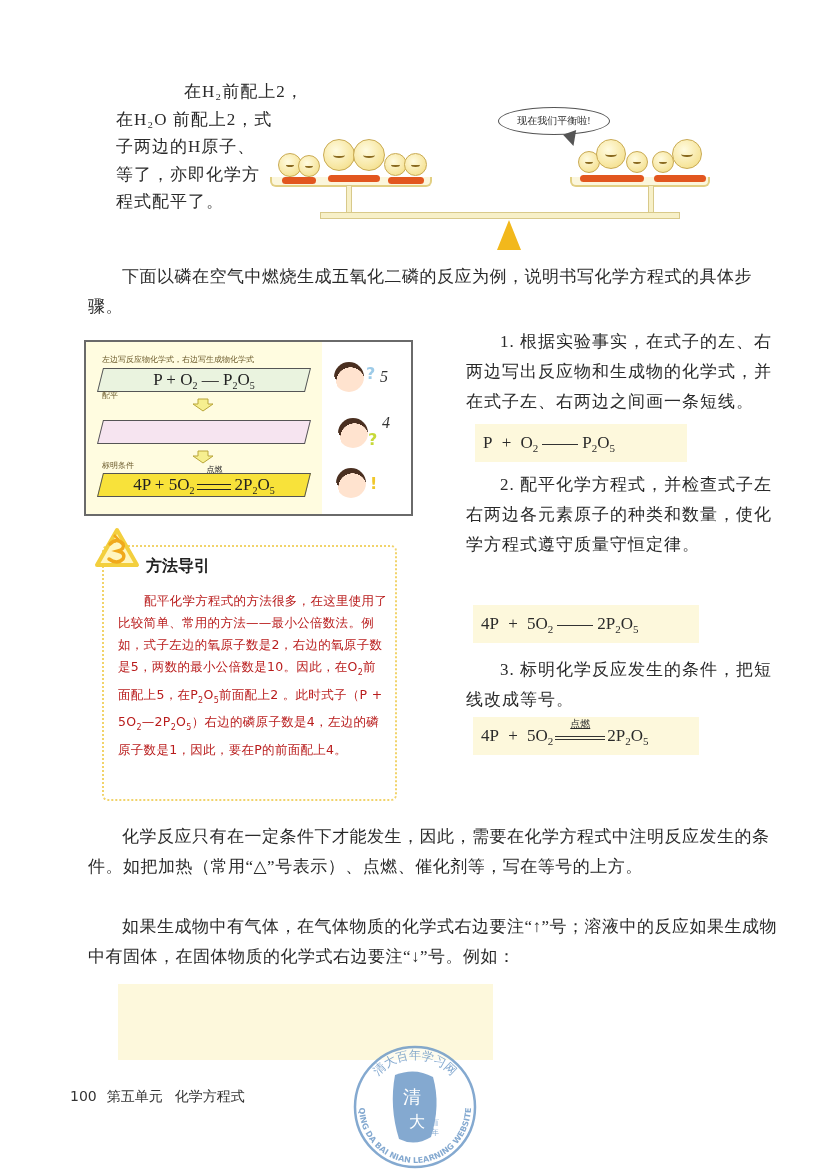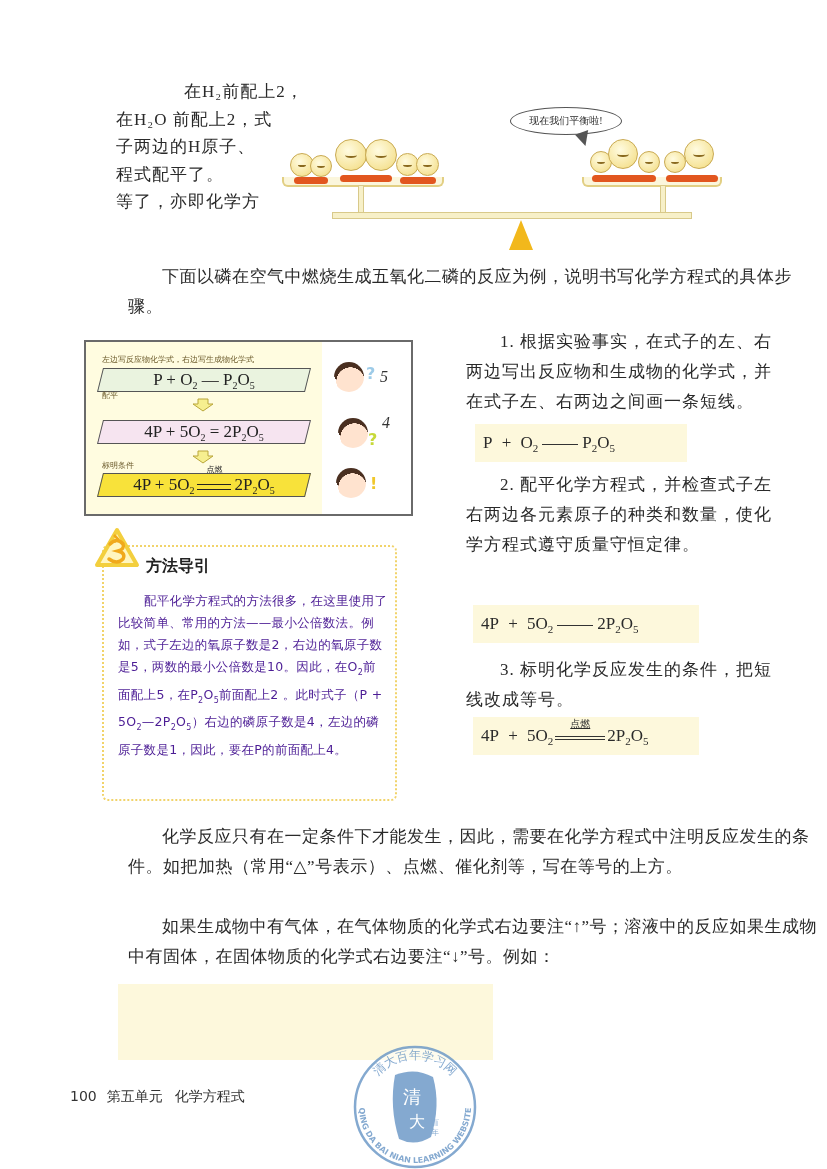--- a/index.html
+++ b/index.html
@@ -7,32 +7,32 @@
   body { position: relative; font-family: "DejaVu Serif", "Liberation Serif", serif; color: #2a2a2a; }
   .abs { position: absolute; }
   .serif { font-family: "Liberation Serif", "DejaVu Serif", serif; }
   .sans { font-family: "DejaVu Sans", "Liberation Sans", sans-serif; }
 
   
   .intro { left: 88px; top: 78px; width: 196px; font-size: 17px; line-height: 27.5px; letter-spacing: 1px; margin-left: 28px; }
   .intro .ind { padding-left: 34px; }
 
   
-  .scale { left: 280px; top: 95px; width: 440px; height: 160px; }
+  .scale { left: 268px; top: 95px; width: 440px; height: 160px; }
   .beam { position: absolute; left: 52px; top: 117px; width: 360px; height: 7px; background: #f7f0c8; border: 1px solid #d8c98a; }
   .post { position: absolute; width: 6px; height: 28px; background: #f7f0c8; border: 1px solid #d8c98a; top: 90px; }
   .pan { position: absolute; height: 10px; border: 2px solid #e2cf83; border-top: none; border-radius: 0 0 6px 6px; top: 82px; background: #fbf6dc; }
   .fulcrum { position: absolute; left: 229px; top: 125px; width: 0; height: 0; border-left: 12px solid transparent; border-right: 12px solid transparent; border-bottom: 30px solid #f2b81c; }
   .atom { position: absolute; border-radius: 50%; background: radial-gradient(circle at 40% 35%, #fffbe0, #f6e49a 70%, #e8cc6a); border: 1px solid #c9aa52; }
   .atom::after { content: ""; position: absolute; left: 30%; top: 40%; width: 40%; height: 12%; border-bottom: 2px solid #8a6a20; border-radius: 0 0 50% 50%; }
   .feet { position: absolute; height: 7px; background: #e2561f; border-radius: 4px; }
   .bubble { position: absolute; left: 230px; top: 12px; width: 112px; height: 28px; border: 1px solid #555; border-radius: 50%; background: #fff; font-size: 10px; text-align: center; line-height: 26px; }
   .bubble::after { content: ""; position: absolute; right: 30px; bottom: -12px; width: 0; height: 0; border-left: 6px solid transparent; border-right: 8px solid transparent; border-top: 14px solid #555; transform: rotate(-20deg); }
 
-  .para { font-size: 17px; line-height: 30px; letter-spacing: 0.5px; margin-left: 40px; }
+  .para { font-size: 17px; line-height: 30px; letter-spacing: 0.5px; }
   .p1 { left: 88px; top: 262px; width: 690px; text-indent: 34px; }
 
   
   .fig { left: 84px; top: 340px; width: 329px; height: 176px; border: 2px solid #6a6a6a; background: #fffce0; overflow: hidden; }
   .fig .right { position: absolute; left: 236px; top: 0; width: 93px; height: 100%; background: #ffffff; }
   .fig .lab { position: absolute; left: 16px; font-size: 8px; color: #6b5a2b; }
   .fig .band { position: absolute; left: 14px; width: 208px; height: 24px; transform: skewX(-14deg); border: 1.2px solid #555; }
   .fig .eq { position: absolute; left: 14px; width: 208px; height: 24px; text-align: center; font-size: 17px; line-height: 24px; font-family: "Liberation Serif", serif; color: #222; }
   .fig .arrow { position: absolute; left: 106px; width: 22px; height: 14px; }
   .fig sub { font-size: 10px; }
@@ -56,21 +56,21 @@
   .sp { display: inline-block; width: 28px; text-align: center; }
   .dash { display: inline-block; width: 36px; border-bottom: 1px solid #333; vertical-align: middle; margin: 0 4px; }
   .cond { display: inline-block; position: relative; width: 50px; text-align: center; vertical-align: middle; height: 16px; margin: 0 2px; }
   .cond .c { position: absolute; left: 0; right: 0; top: -10px; font-size: 10px; line-height: 10px; font-family: "DejaVu Sans", sans-serif; text-decoration: underline; }
   .cond .l { position: absolute; left: 0; right: 0; top: 7px; border-top: 1px solid #333; border-bottom: 1px solid #333; height: 4px; }
 
   
   .method { left: 102px; top: 545px; width: 295px; height: 256px; border: 2px dotted #f1d36a; border-radius: 6px; background: #fff; }
   .method-icon { left: 94px; top: 527px; width: 46px; height: 42px; }
   .method-title { left: 146px; top: 556px; font-size: 16px; font-weight: bold; font-family: "DejaVu Sans", sans-serif; color: #222; }
-  .method-body { left: 118px; top: 590px; width: 270px; font-family: "DejaVu Sans", sans-serif; font-size: 12.5px; line-height: 22px; color: #4c1d95; letter-spacing: 0.3px; }
+  .method-body { left: 118px; top: 590px; width: 270px; font-family: "DejaVu Sans", sans-serif; font-size: 12.5px; line-height: 22px; color: #b91c1c; letter-spacing: 0.3px; }
   .method-body sub { font-size: 8px; }
 
   .p2 { left: 88px; top: 822px; width: 690px; }
   .p3 { left: 88px; top: 912px; width: 690px; font-family: Liberation Serif, serif; }
 
   .ex { left: 118px; top: 984px; width: 375px; height: 76px; background: #fdf8dc; font-family: "Liberation Serif", serif; font-size: 18px; line-height: 32px; padding: 6px 0 0 12px; color: #222; }
   .ex sub { font-size: 11px; }
   .ex .cond2 { display: inline-block; position: relative; width: 30px; height: 16px; vertical-align: middle; margin: 0 4px; }
   .ex .cond2 .c { position: absolute; left: 0; right: 0; top: -10px; text-align: center; font-size: 12px; line-height: 12px; }
   .ex .cond2 .l { position: absolute; left: 0; right: 0; top: 7px; border-top: 1px solid #333; border-bottom: 1px solid #333; height: 4px; }
@@ -82,22 +82,22 @@
 
   .stamp { left: 345px; top: 1045px; width: 140px; height: 124px; opacity: 0.85; }
 </style>
 </head>
 <body>
 
 <div class="abs intro serif">
   <div class="ind">在H₂前配上2，</div>
   <div>在H₂O 前配上2，式</div>
   <div>子两边的H原子、</div>
+  <div>等了，亦即化学方</div>
   <div>程式配平了。</div>
-  <div>等了，亦即化学方</div>
 </div>
 
 <div class="abs scale">
   <div class="pan" style="left:2px; width:162px;"></div>
   <div class="pan" style="left:302px; width:140px;"></div>
 
   <div class="atom" style="left:10px; top:58px; width:24px; height:24px;"></div>
   <div class="atom" style="left:30px; top:60px; width:22px; height:22px;"></div>
   <div class="atom" style="left:55px; top:44px; width:32px; height:32px;"></div>
   <div class="atom" style="left:85px; top:44px; width:32px; height:32px;"></div>
@@ -126,21 +126,20 @@
 <div class="abs fig">
   <div class="right"></div>
   <div class="lab" style="top:12px;">左边写反应物化学式，右边写生成物化学式</div>
   <div class="band" style="top:26px; background:#eaf3df;"></div>
   <div class="eq" style="top:26px;"><span>P + O</span><sub>2</sub><span> — </span><span>P</span><sub>2</sub><span>O</span><sub>5</sub></div>
   <svg class="arrow" style="top:56px;" viewBox="0 0 22 14">
       <path d="M6 1 H16 V6 H21 L11 13 L1 6 H6 Z" fill="#f6ef8f" stroke="#b9a63a" stroke-width="1"></path>
     </svg>
   <div class="lab" style="top:48px;">配平</div>
   <div class="band" style="top:78px; background:#f6e4f0;"></div>
-  <div class="eq" style="top:78px;"><span>4P + 5O</span><sub>2</sub><span> = </span><span>2P</span><sub>2</sub><span>O</span><sub>5</sub></div>
   <svg class="arrow" style="top:108px;" viewBox="0 0 22 14">
       <path d="M6 1 H16 V6 H21 L11 13 L1 6 H6 Z" fill="#f6ef8f" stroke="#b9a63a" stroke-width="1"></path>
     </svg>
   <div class="lab" style="top:118px;">标明条件</div>
   <div class="band" style="top:131px; background:#f8e23a;"></div>
   <div class="eq" style="top:131px;"><span>4P + 5O</span><sub>2</sub><span class="ov" style="width:34px; margin:0 3px;"><span class="top sans">点燃</span><span style="display:block; border-top:1.5px solid #222; border-bottom:1.5px solid #222; height:6px; margin-top:10px;"></span></span><span>2P</span><sub>2</sub><span>O</span><sub>5</sub></div>
 
   <div class="kid" style="left:248px; top:20px;"></div>
   <span class="qm" style="left:280px; top:22px; color:#9dcbe8;">?</span>
   <span class="kidnum" style="left:294px; top:26px;">5</span>

